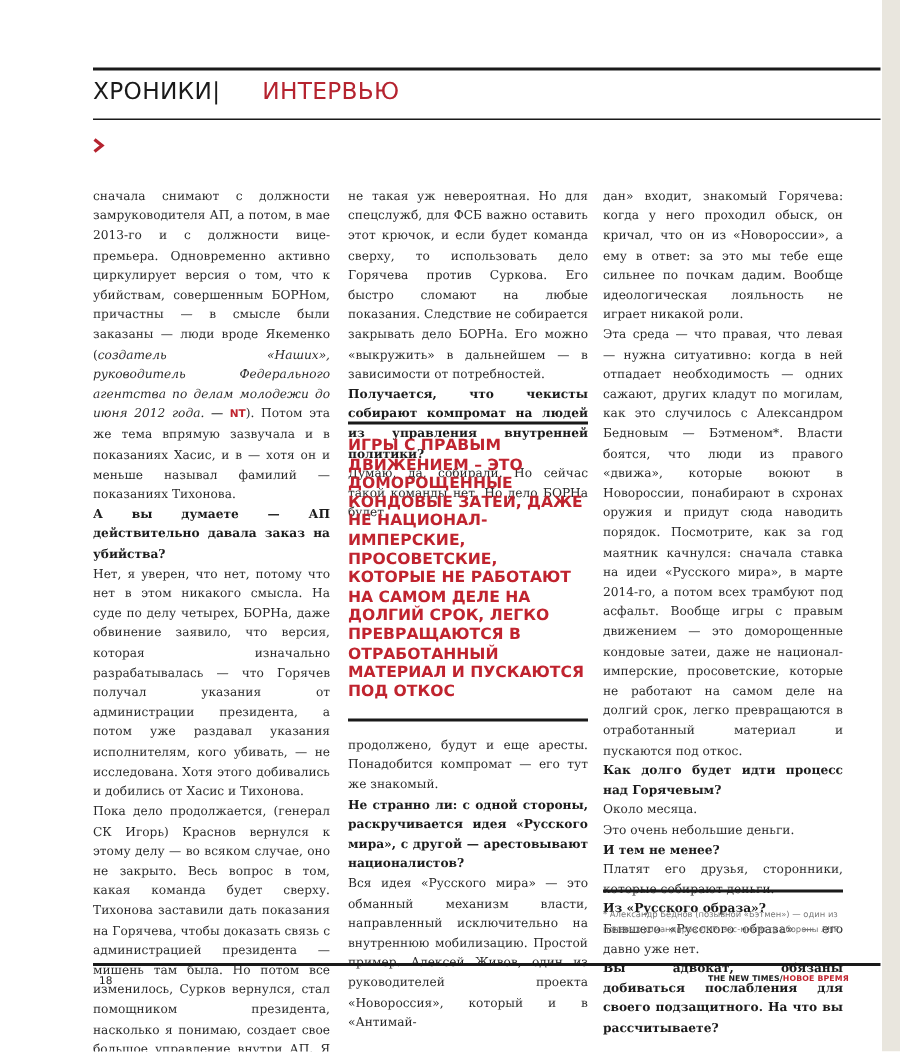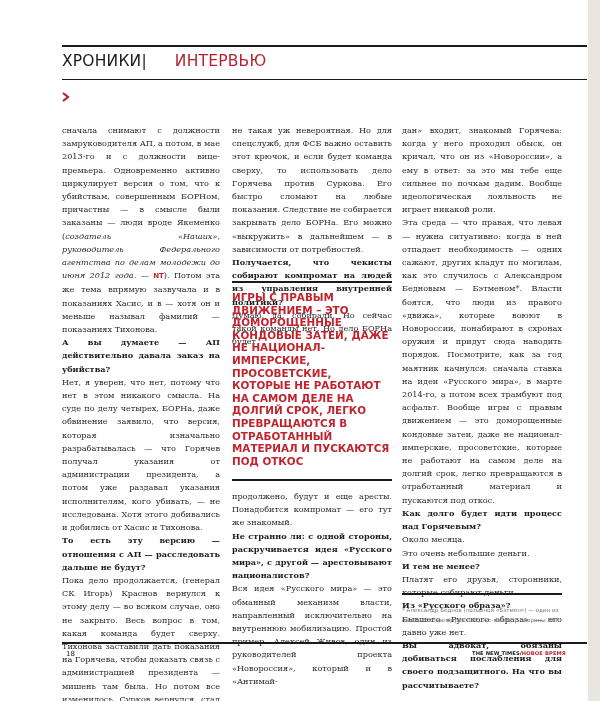--- a/index.html
+++ b/index.html
@@ -41,21 +41,20 @@
 <div class="rule" style="left:62px; top:79px; width:525px; height:1px;"></div>
 
 <svg class="chevron" viewBox="0 0 8 10">
   <path d="M1 1 L6 5 L1 9" stroke="#b5232f" stroke-width="2.2" fill="none"></path>
 </svg>
 
 <div class="col" style="left:62px; top:124px; width:158px;">
   <p><span>сначала снимают с должности замруководителя АП, а потом, в мае 2013-го и с должности вице-премьера. Одновременно активно циркулирует версия о том, что к убийствам, совершенным БОРНом, причастны — в смысле были заказаны — люди вроде Якеменко (</span><span class="it">создатель «Наших», руководитель Федерального агентства по делам молодежи до июня 2012 года. — </span><span class="red">NT</span><span>). Потом эта же тема впрямую зазвучала и в показаниях Хасис, и в — хотя он и меньше называл фамилий — показаниях Тихонова.</span></p>
   <p class="q">А вы думаете — АП действительно давала заказ на убийства?</p>
   <p>Нет, я уверен, что нет, потому что нет в этом никакого смысла. На суде по делу четырех, БОРНа, даже обвинение заявило, что версия, которая изначально разрабатывалась — что Горячев получал указания от администрации президента, а потом уже раздавал указания исполнителям, кого убивать, — не исследована. Хотя этого добивались и добились от Хасис и Тихонова.</p>
-  <p class="q">То есть эту версию — отношения с АП — расследовать дальше не будут?</p>
   <p>Пока дело продолжается, (генерал СК Игорь) Краснов вернулся к этому делу — во всяком случае, оно не закрыто. Весь вопрос в том, какая команда будет сверху. Тихонова заставили дать показания на Горячева, чтобы доказать связь с администрацией президента — мишень там была. Но потом все изменилось, Сурков вернулся, стал помощником президента, насколько я понимаю, создает свое большое управление внутри АП. Я думаю, противостояние между Володиным и Сурковым никуда не ушло, а оно никуда и не может уйти, потому что Сурков, наверное, спит и видит вернуться в свое кресло и расширить полномочия. С учетом войны на Украине — версия</p>
 </div>
 
 <div class="col" style="left:232px; top:124px; width:160px;">
   <p>не такая уж невероятная. Но для спецслужб, для ФСБ важно оставить этот крючок, и если будет команда сверху, то использовать дело Горячева против Суркова. Его быстро сломают на любые показания. Следствие не собирается закрывать дело БОРНа. Его можно «выкружить» в дальнейшем — в зависимости от потребностей.</p>
   <p class="q">Получается, что чекисты собирают компромат на людей из управления внутренней политики?</p>
   <p>Думаю, да, собирали. Но сейчас такой команды нет. Но дело БОРНа будет</p>
 </div>
 
 <div class="rule" style="left:232px; top:281px; width:160px; height:1.5px;"></div>

